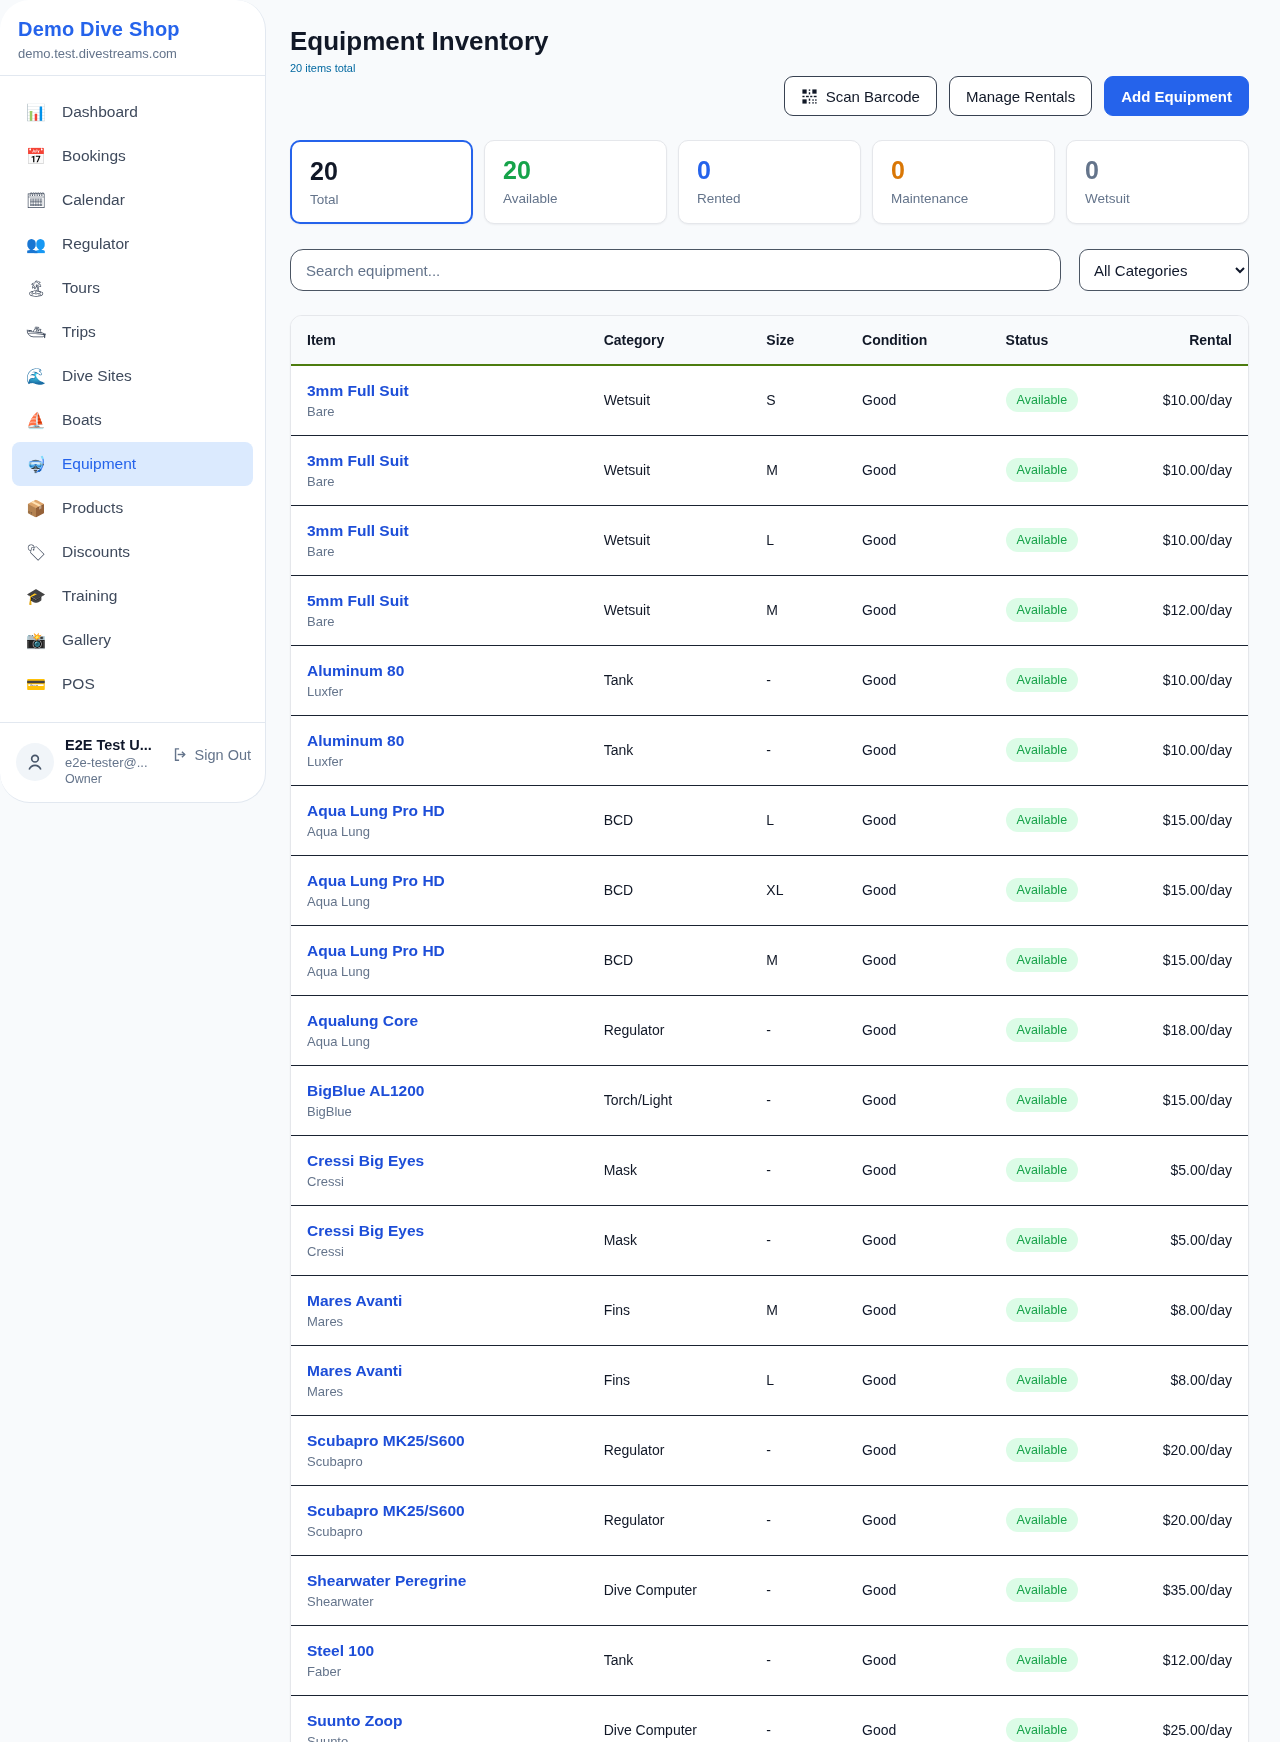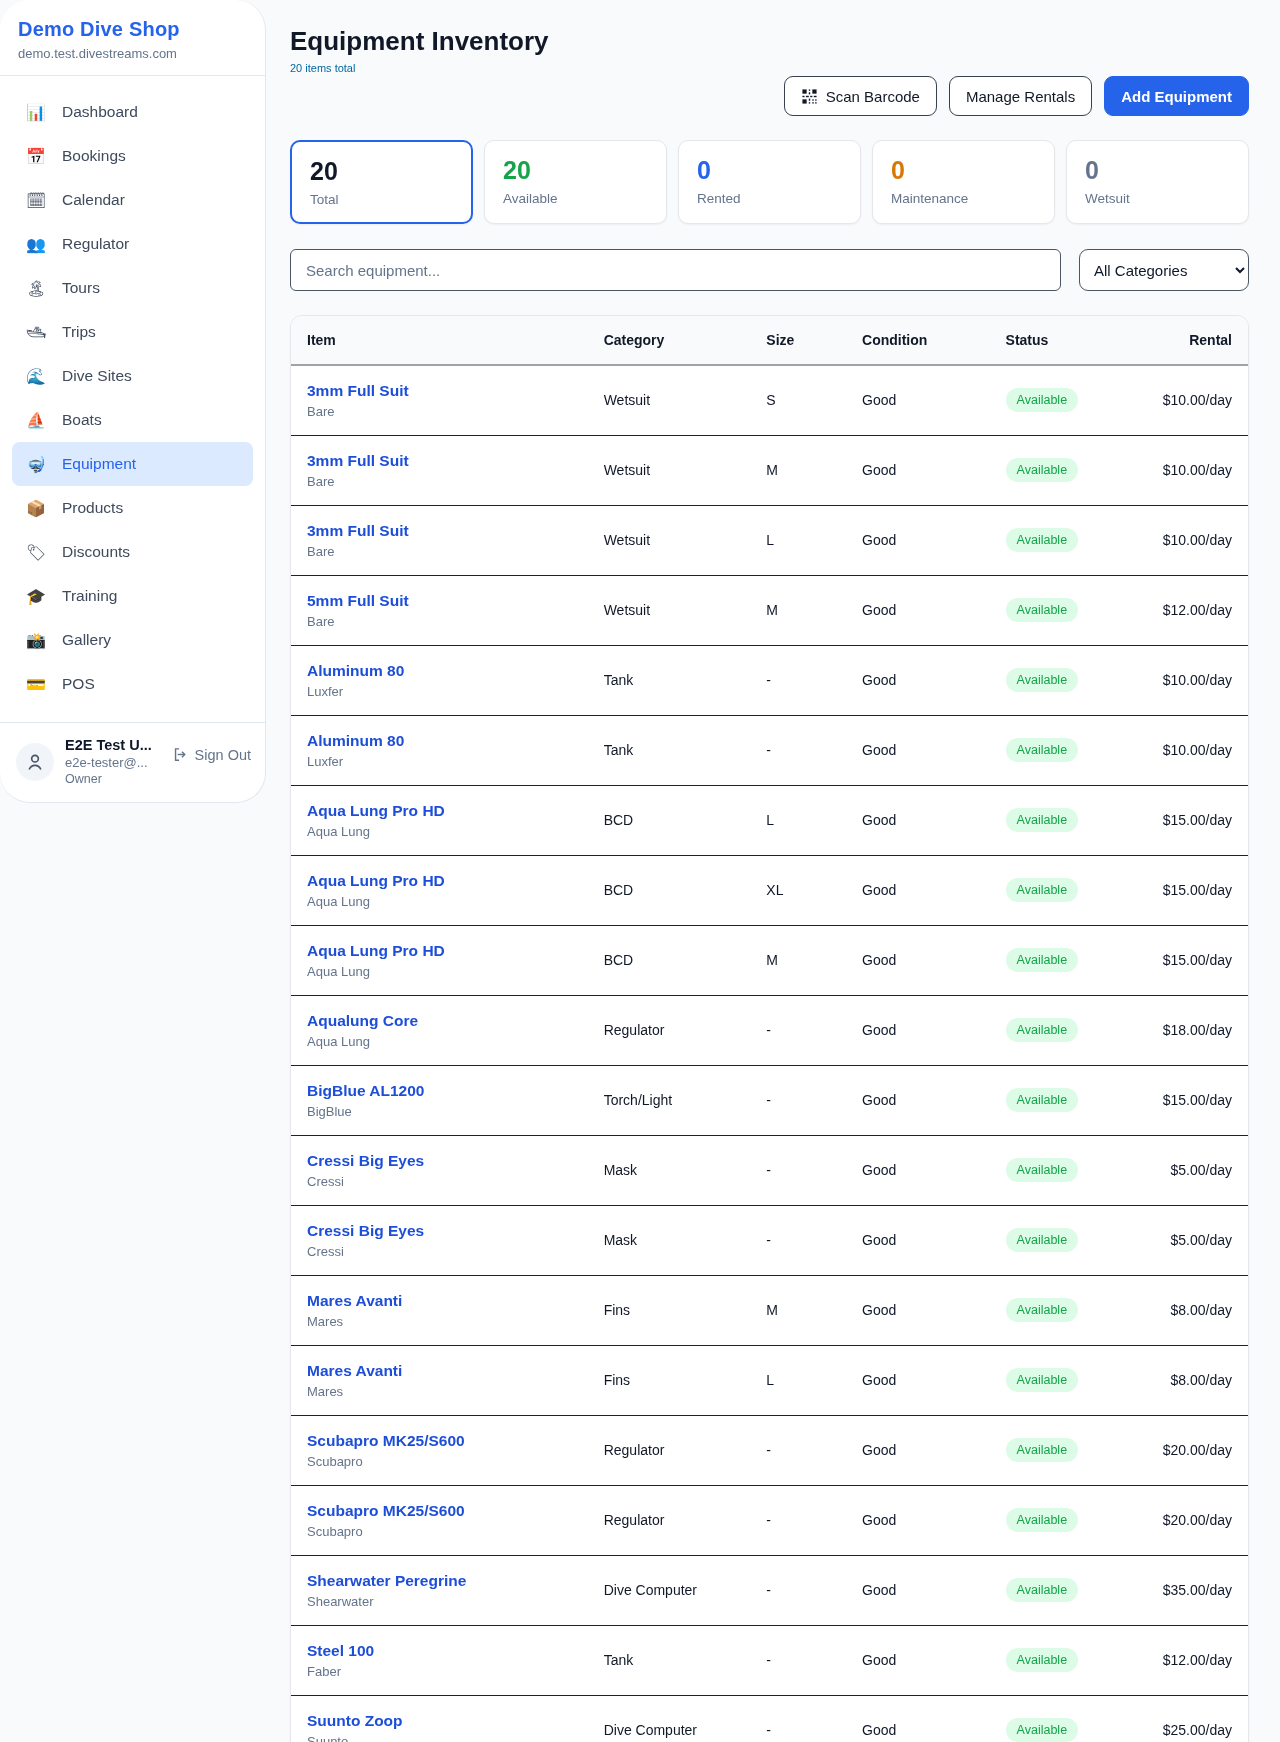--- a/index.html
+++ b/index.html
@@ -41,33 +41,33 @@
   .btn-primary { background:#2563eb; border:1.5px solid #2563eb; color:#ffffff; font-weight:bold; }
 
   .stats { display:grid; grid-template-columns:repeat(5,1fr); gap:11px; margin-bottom:25px; }
   .stat-card { background:#ffffff; border:1px solid #e5e7eb; border-radius:10px;
     padding:15px 18px; height:84px; box-shadow:0 1px 2px rgba(15,23,42,.05); cursor:pointer; }
   .stat-card.selected { border:2px solid #2563eb; }
   .stat-value { font-size:25px; font-weight:bold; }
   .stat-label { font-size:13.5px; color:#64748b; margin-top:6px; }
 
   .filter-row { display:flex; gap:18px; margin-bottom:24px; }
-  .search-input { flex:1; height:42px; border:1.5px solid #4b5563; border-radius:6px;
+  .search-input { flex:1; height:42px; border:1.5px solid #4b5563; border-radius:13px;
     padding:0 15px; font-size:15px; color:#0f172a; background:#ffffff;
     font-family:"Liberation Sans", sans-serif; }
   .search-input::placeholder { color:#64748b; }
   .cat-select { width:170px; height:42px; border:1.5px solid #4b5563; border-radius:9px;
     background:#ffffff; font-size:15px; padding:0 10px; color:#0f172a;
     font-family:"Liberation Sans", sans-serif; cursor:pointer; }
 
   .table-card { background:#ffffff; border:1px solid #e5e7eb; border-radius:12px;
     box-shadow:0 1px 2px rgba(15,23,42,.05); overflow:hidden; }
   table { width:100%; border-collapse:collapse; }
   thead th { background:#f8fafc; text-align:left; font-size:14px; font-weight:bold;
-    color:#111827; padding:16px 16px; border-bottom:2px solid #a3a3a3; }
+    color:#111827; padding:16px 16px; border-bottom:2px solid #4d7c0f; }
   thead th.r { text-align:right; }
   tbody td { padding:13px 16px; border-bottom:1.5px solid #1a2332; vertical-align:middle; height:70px; }
   tbody tr:last-child td { border-bottom:none; }
   .item-name { color:#1d4ed8; font-weight:bold; font-size:15.5px; cursor:pointer; }
   .item-brand { color:#64748b; font-size:13px; margin-top:4px; }
   .cell-plain { font-size:14px; color:#111827; }
   .cond-link { font-size:14px; color:#0f172a; cursor:pointer; }
   .badge { display:inline-block; background:#dcfce7; color:#16a34a; font-size:12.5px;
     padding:5px 11px; border-radius:999px; }
   .rental { font-size:14px; color:#111827; text-align:right; white-space:nowrap; }

